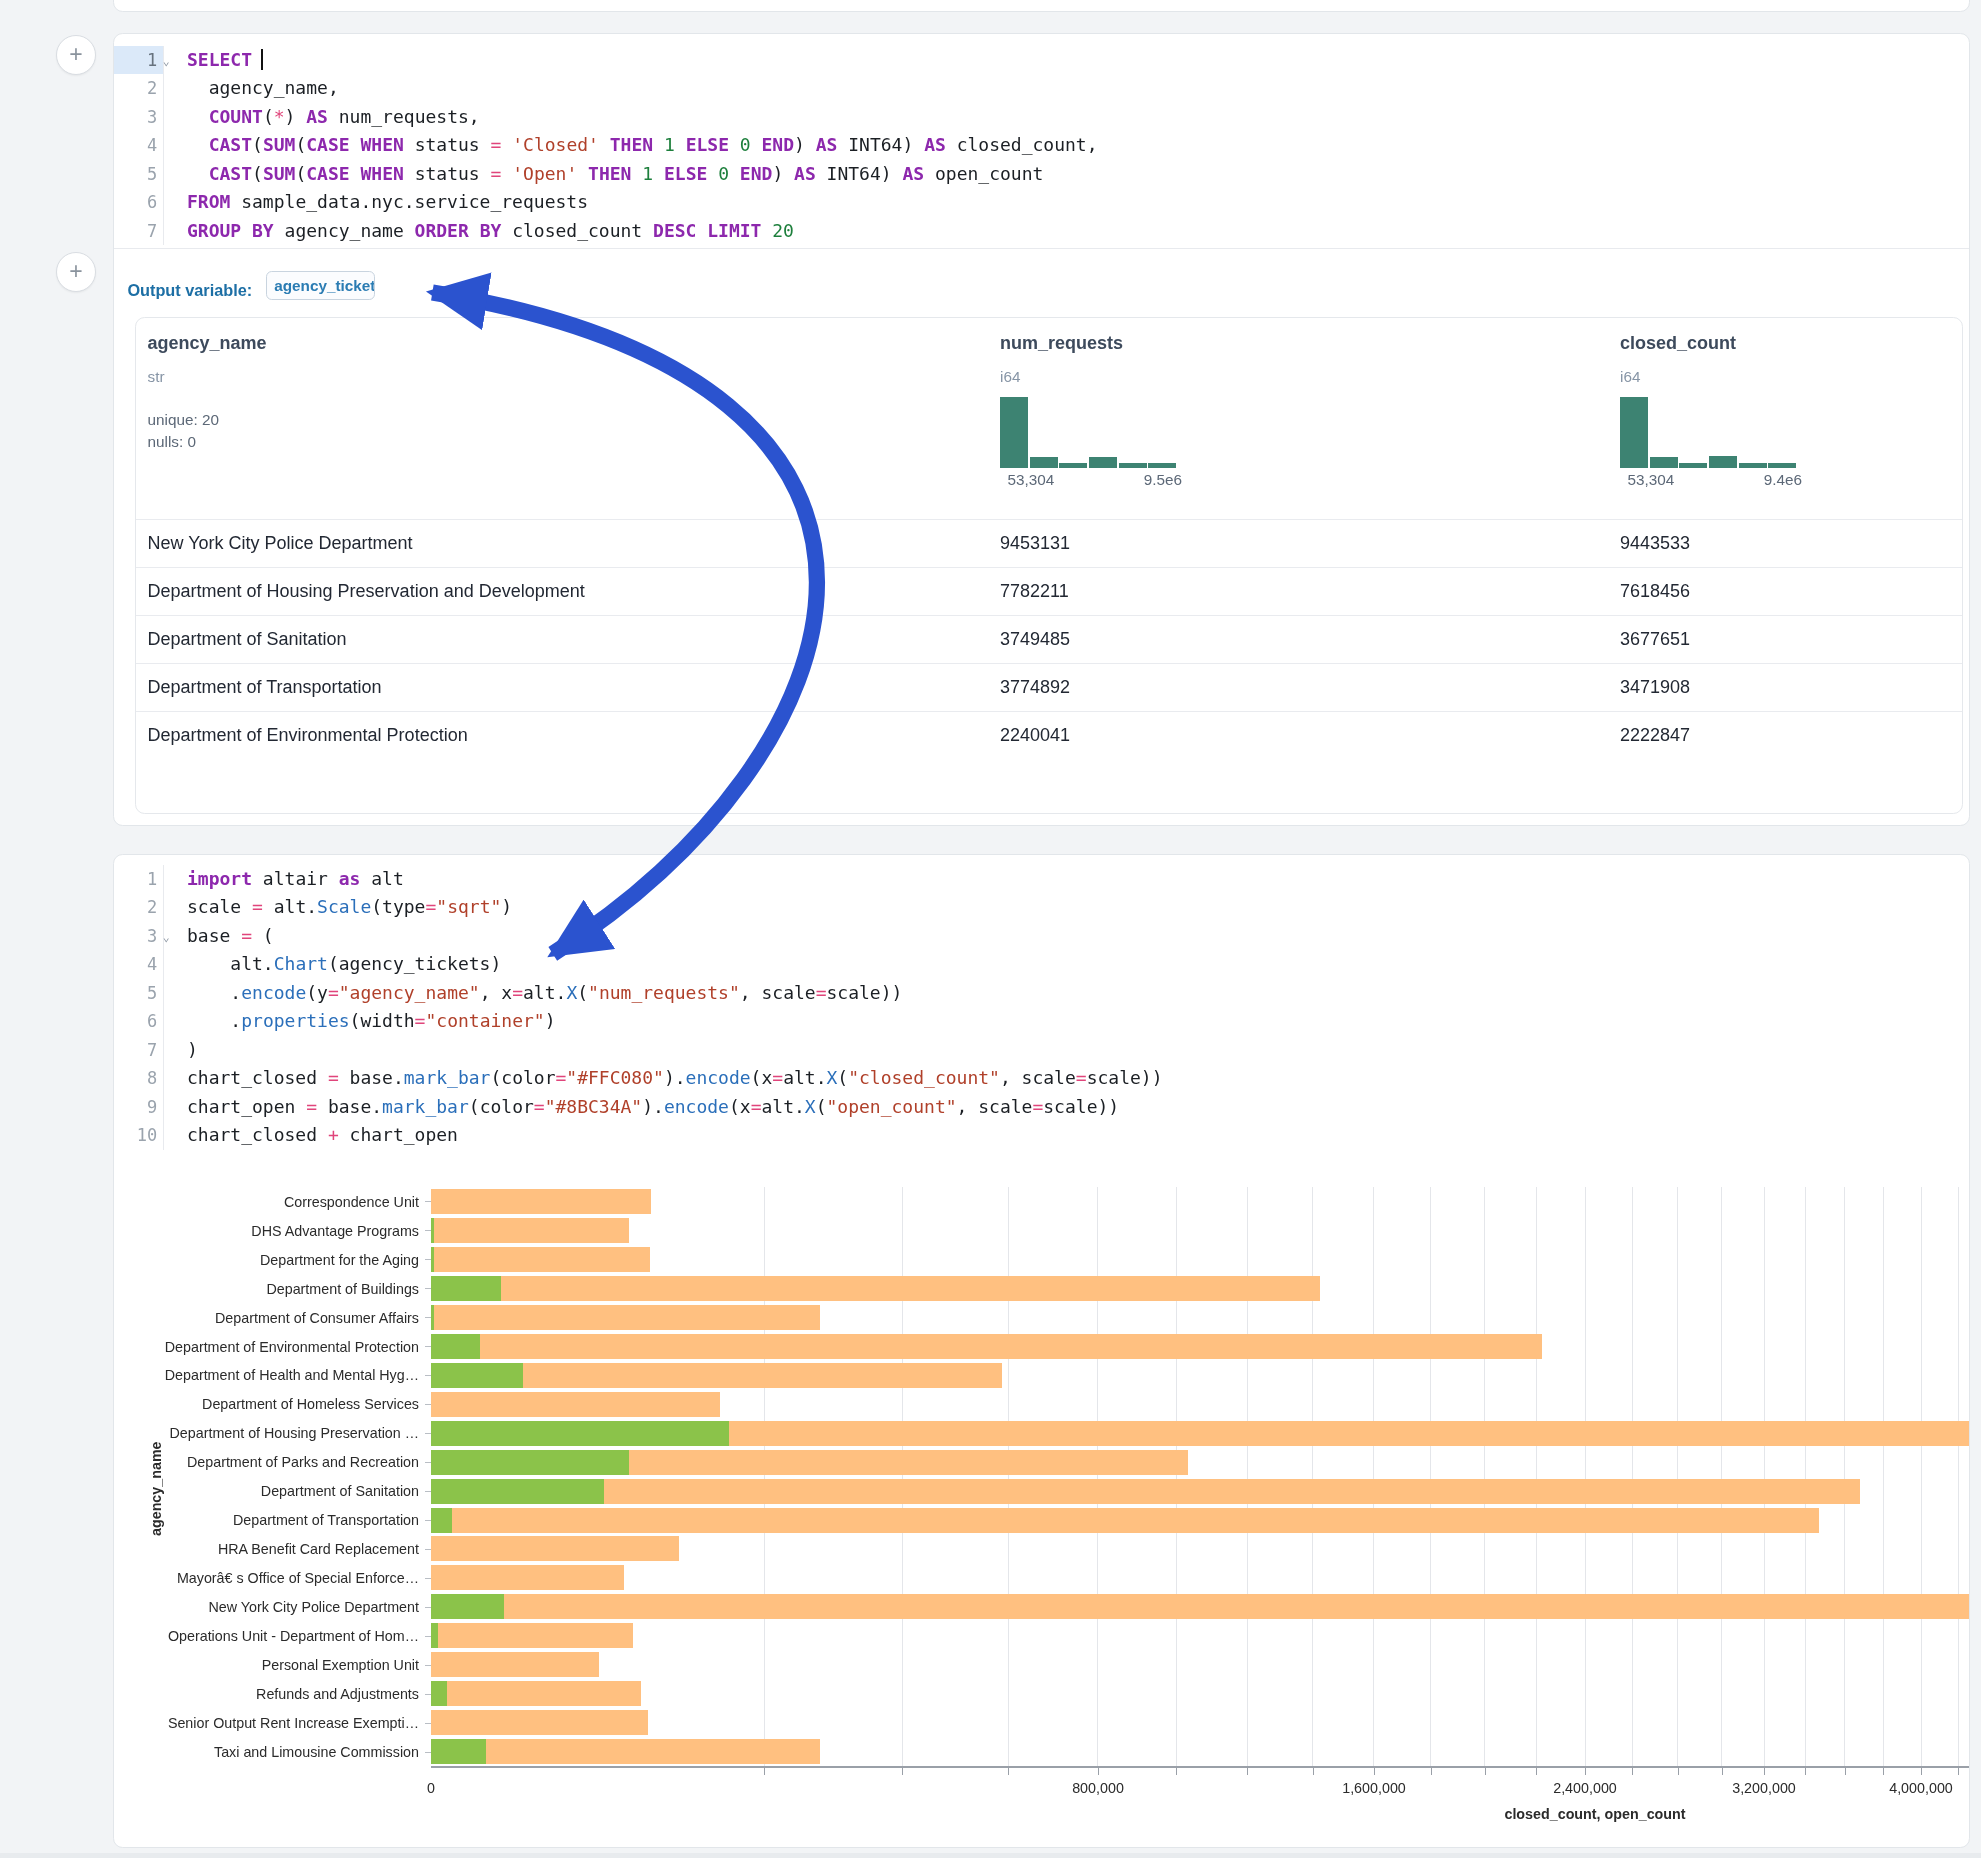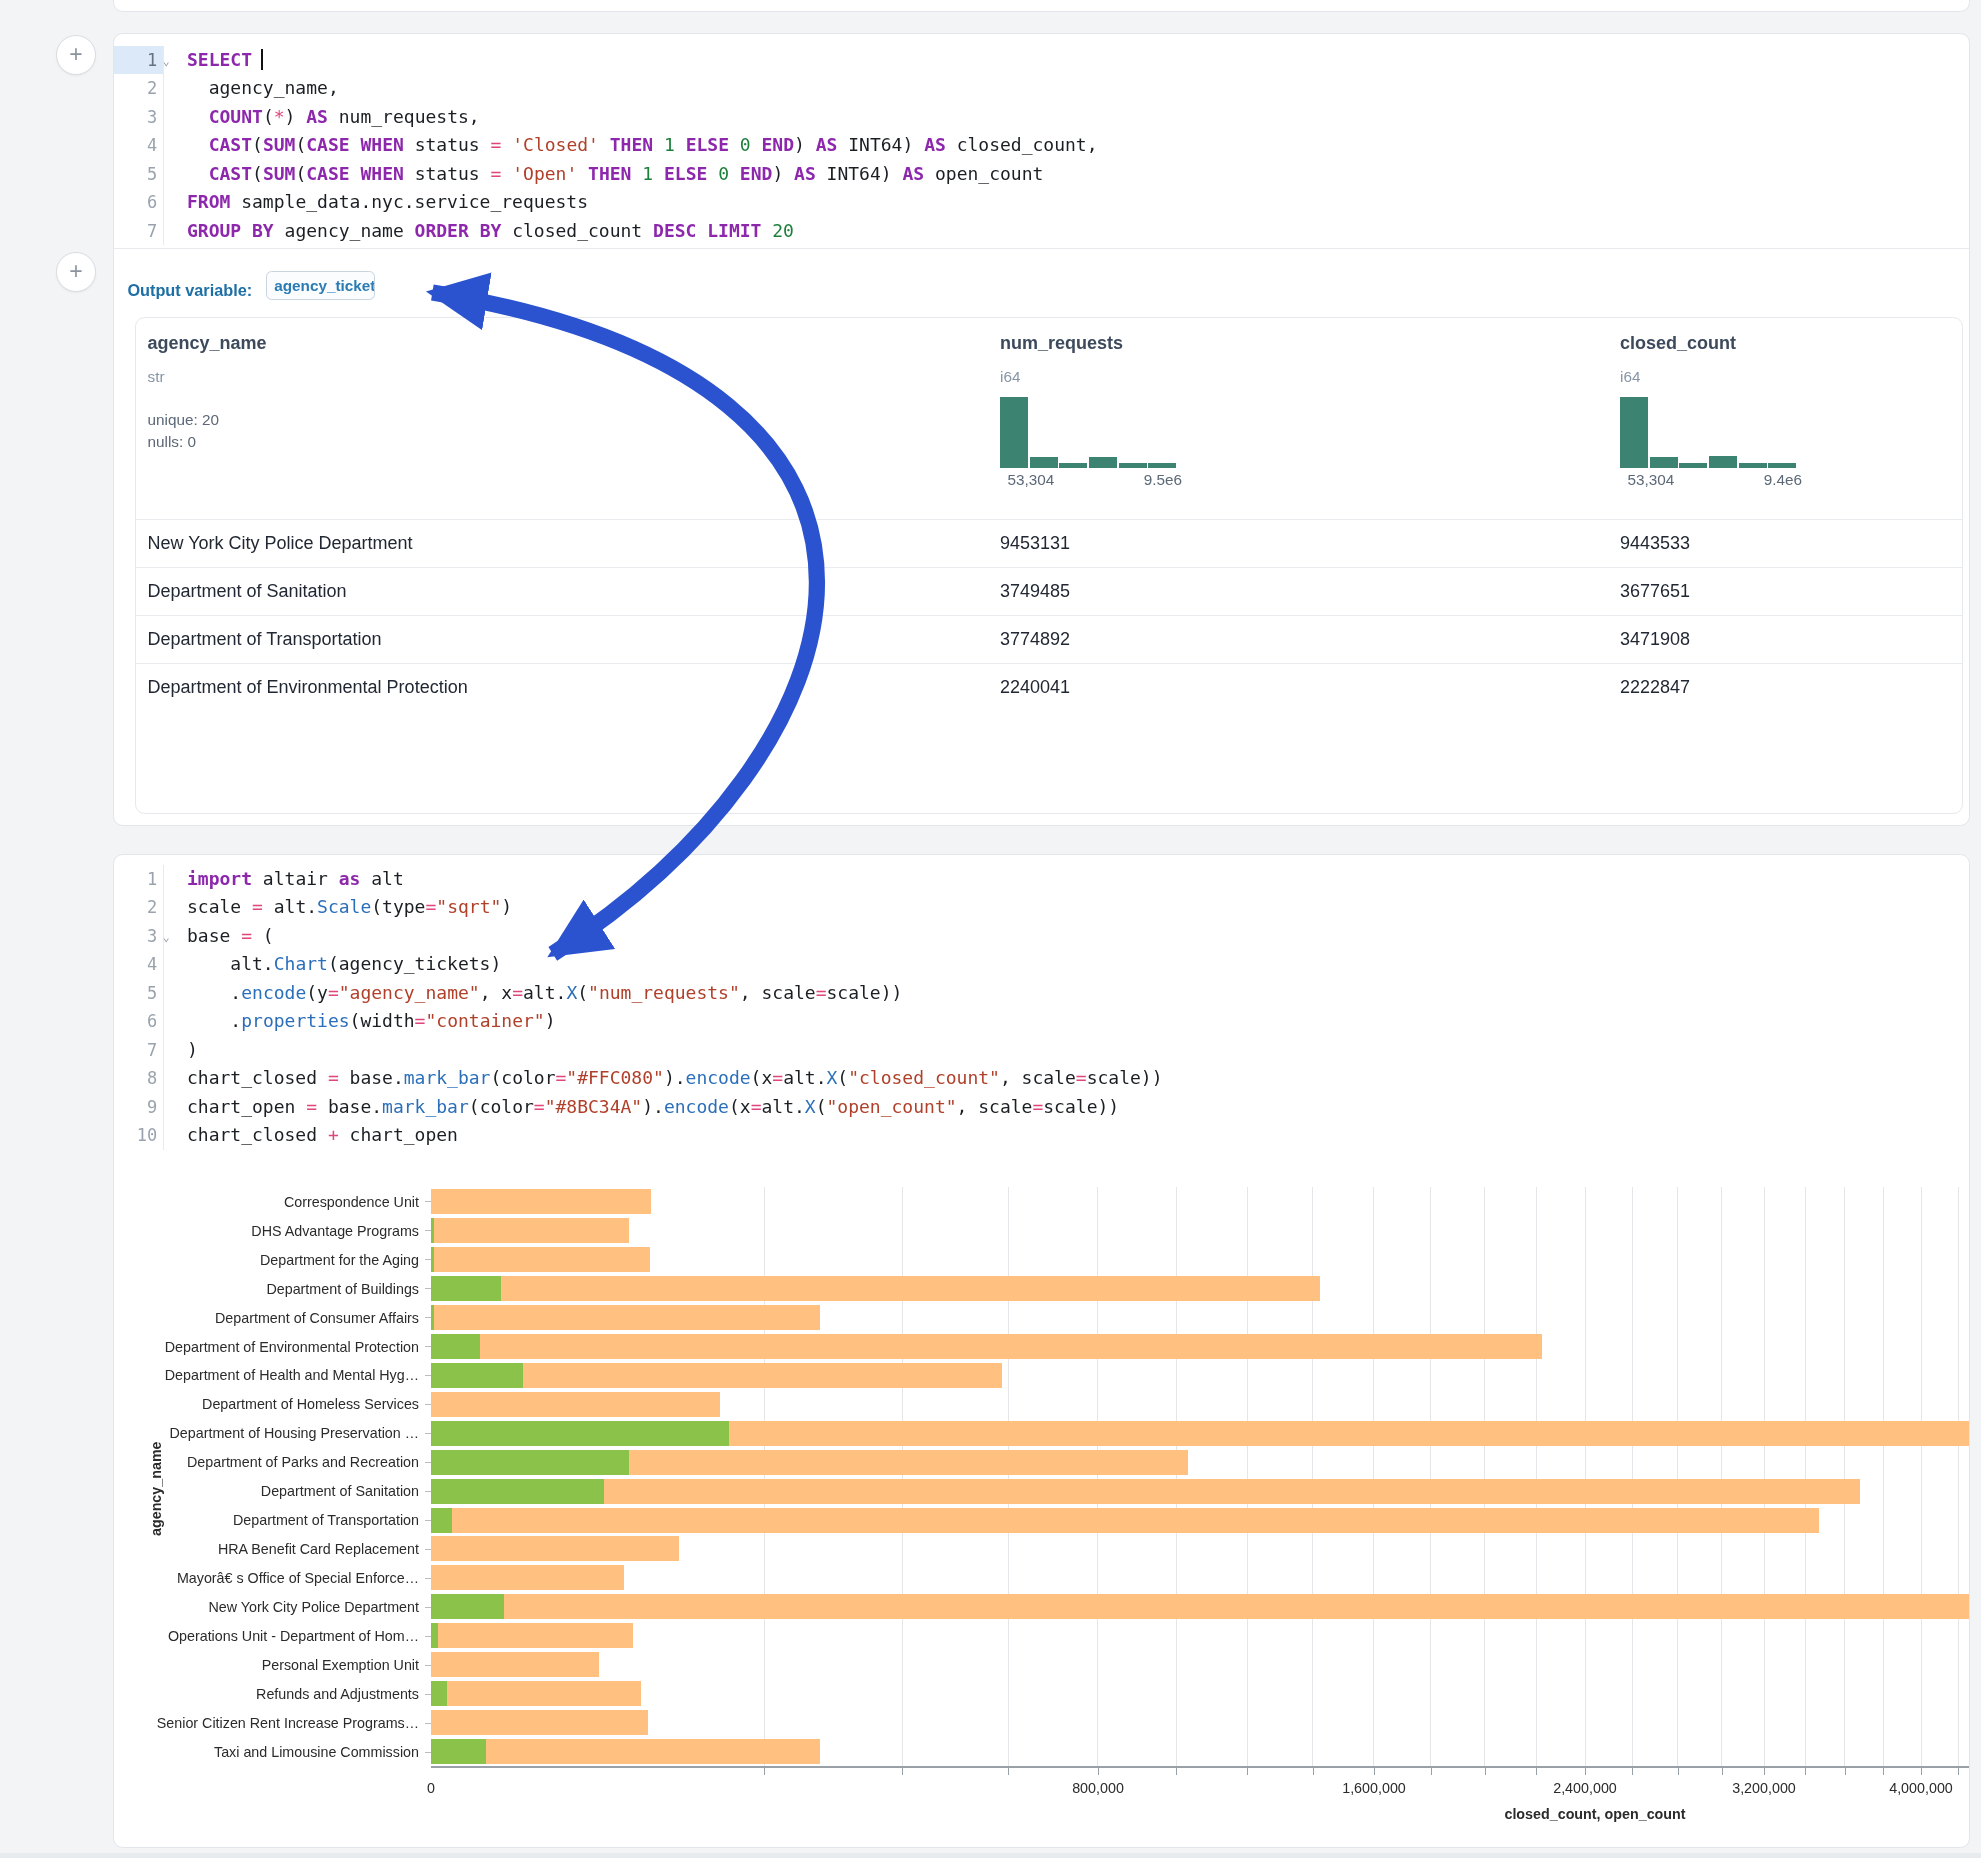--- a/index.html
+++ b/index.html
@@ -146,20 +146,25 @@
             </div>
             <div class="hist-lab" style="left: 7.6px;">53,304</div>
             <div class="hist-lab" style="right: 0px;">9.4e6</div>
           </div>
         </div>
       <div class="table-rows" id="table-rows">
           <div class="t-row">
             <div class="t-cell" style="left: 11.5px;">New York City Police Department</div>
             <div class="t-cell" style="left: 864px;">9453131</div>
             <div class="t-cell" style="left: 1484px;">9443533</div>
+          </div>
+          <div class="t-row">
+            <div class="t-cell" style="left: 11.5px;">Department of Housing Preservation and Development</div>
+            <div class="t-cell" style="left: 864px;">7782211</div>
+            <div class="t-cell" style="left: 1484px;">7618456</div>
           </div>
           <div class="t-row">
             <div class="t-cell" style="left: 11.5px;">Department of Sanitation</div>
             <div class="t-cell" style="left: 864px;">3749485</div>
             <div class="t-cell" style="left: 1484px;">3677651</div>
           </div>
           <div class="t-row">
             <div class="t-cell" style="left: 11.5px;">Department of Transportation</div>
             <div class="t-cell" style="left: 864px;">3774892</div>
             <div class="t-cell" style="left: 1484px;">3471908</div>
@@ -277,21 +282,21 @@
         <div class="y-label" style="right: 1550px; top: 383px;">Mayorâ€ s Office of Special Enforce…</div>
         <div class="y-tick" style="left: 311px; top: 391px;"></div>
         <div class="y-label" style="right: 1550px; top: 412px;">New York City Police Department</div>
         <div class="y-tick" style="left: 311px; top: 420px;"></div>
         <div class="y-label" style="right: 1550px; top: 441px;">Operations Unit - Department of Hom…</div>
         <div class="y-tick" style="left: 311px; top: 449px;"></div>
         <div class="y-label" style="right: 1550px; top: 470px;">Personal Exemption Unit</div>
         <div class="y-tick" style="left: 311px; top: 478px;"></div>
         <div class="y-label" style="right: 1550px; top: 499px;">Refunds and Adjustments</div>
         <div class="y-tick" style="left: 311px; top: 507px;"></div>
-        <div class="y-label" style="right: 1550px; top: 528px;">Senior Citizen Rent Increase Programs…</div>
+        <div class="y-label" style="right: 1550px; top: 528px;">Senior Output Rent Increase Exempti…</div>
         <div class="y-tick" style="left: 311px; top: 536px;"></div>
         <div class="y-label" style="right: 1550px; top: 557px;">Taxi and Limousine Commission</div>
         <div class="y-tick" style="left: 311px; top: 565px;"></div>
         <div class="x-tick" style="left: 650px; top: 581px;"></div>
         <div class="x-tick" style="left: 788px; top: 581px;"></div>
         <div class="x-tick" style="left: 894px; top: 581px;"></div>
         <div class="x-tick" style="left: 984px; top: 581px;"></div>
         <div class="x-tick" style="left: 1062px; top: 581px;"></div>
         <div class="x-tick" style="left: 1133px; top: 581px;"></div>
         <div class="x-tick" style="left: 1199px; top: 581px;"></div>

